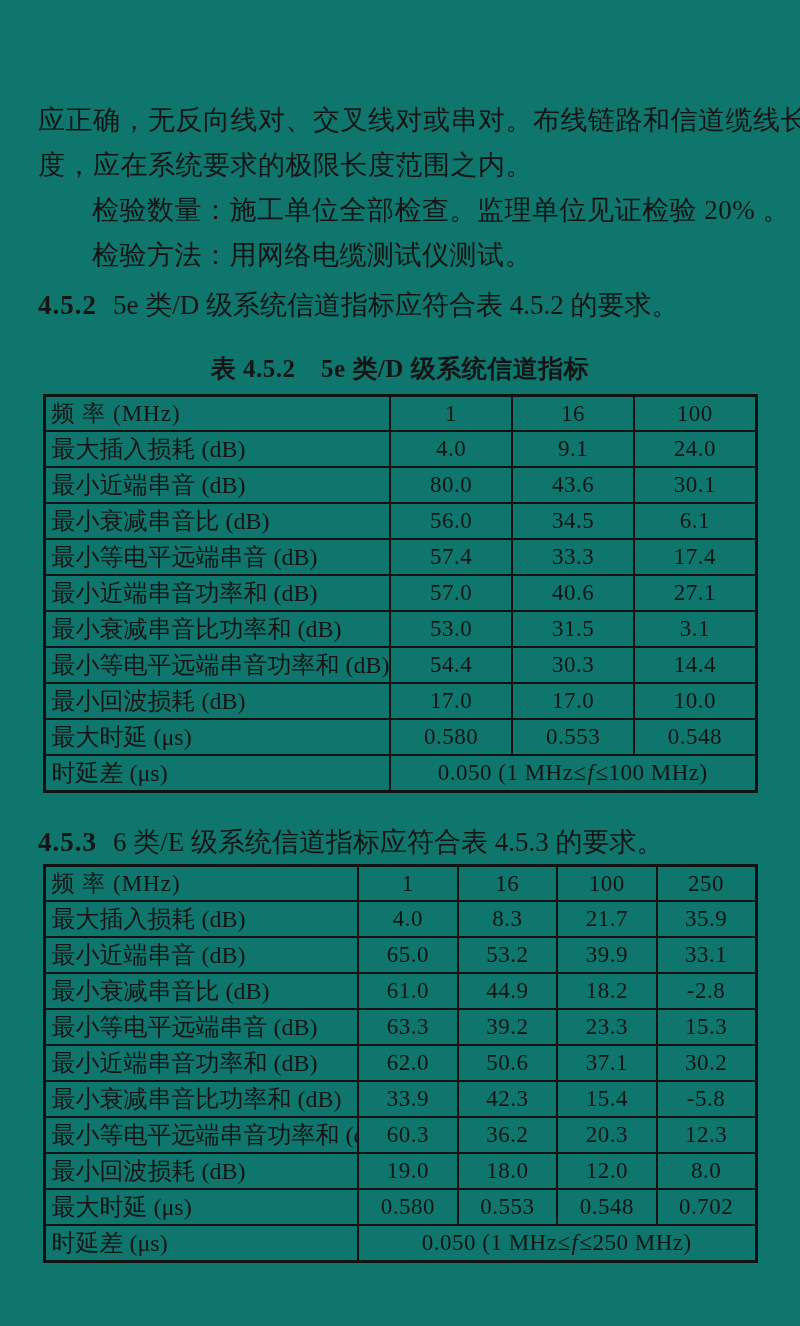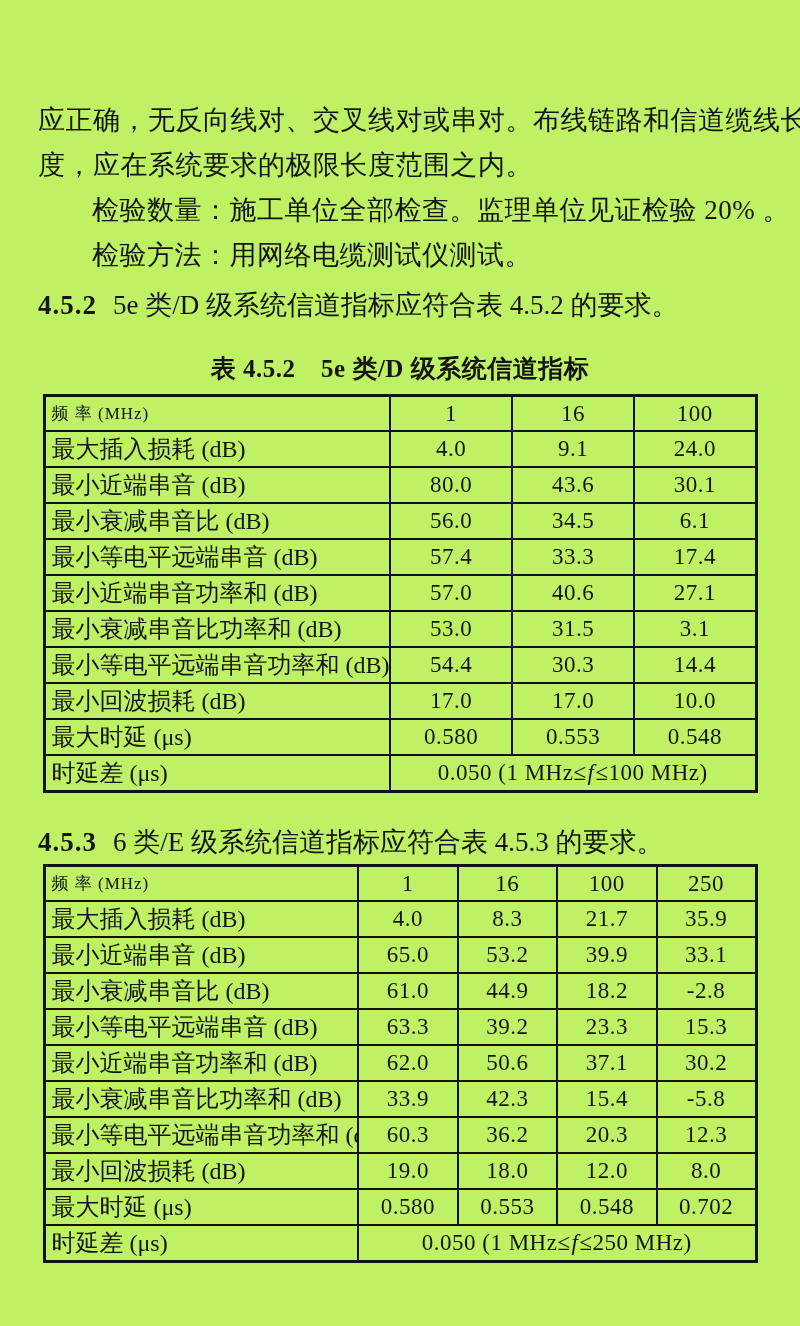--- a/index.html
+++ b/index.html
@@ -5,21 +5,21 @@
   html, body { margin: 0; padding: 0; }
   body {
     width: 800px; height: 1326px;
     background: #f4f4f2;
     font-family: "Liberation Serif", "DejaVu Serif", serif;
     color: #141414;
   }
   .page {
     position: relative;
     width: 800px; height: 1326px;
-    background: #bef264;
+    background: #0f766e;
     overflow: hidden;
   }
   .content { padding: 98px 38px 0 38px; }
 
   .para-line {
     font-size: 27px;
     line-height: 45px;
     letter-spacing: 0.5px;
     white-space: nowrap;
   }
@@ -52,21 +52,21 @@
     border: 2px solid #121212;
     height: 31px;
     padding: 1px 6px;
     font-weight: normal;
     overflow: hidden;
     white-space: nowrap;
   }
   .label-cell { text-align: left; font-size: 24px; padding-left: 12px; }
   .num-cell   { text-align: center; font-size: 23px; letter-spacing: 0.5px; }
   thead th { font-size: 23px; }
-  thead th.label-cell { font-size: 17px; letter-spacing: 1px; }
+  thead th.label-cell { font-size: 23px; letter-spacing: 1px; }
   .f-italic { font-style: italic; font-family: "Liberation Serif", serif; padding: 0 1px; }
 
   .section-heading.second { margin-top: 27px; }
   .caption-second { margin-top: 22px; }
 </style>
 </head>
 <body>
 
 <div class="page">
   <div class="content">

